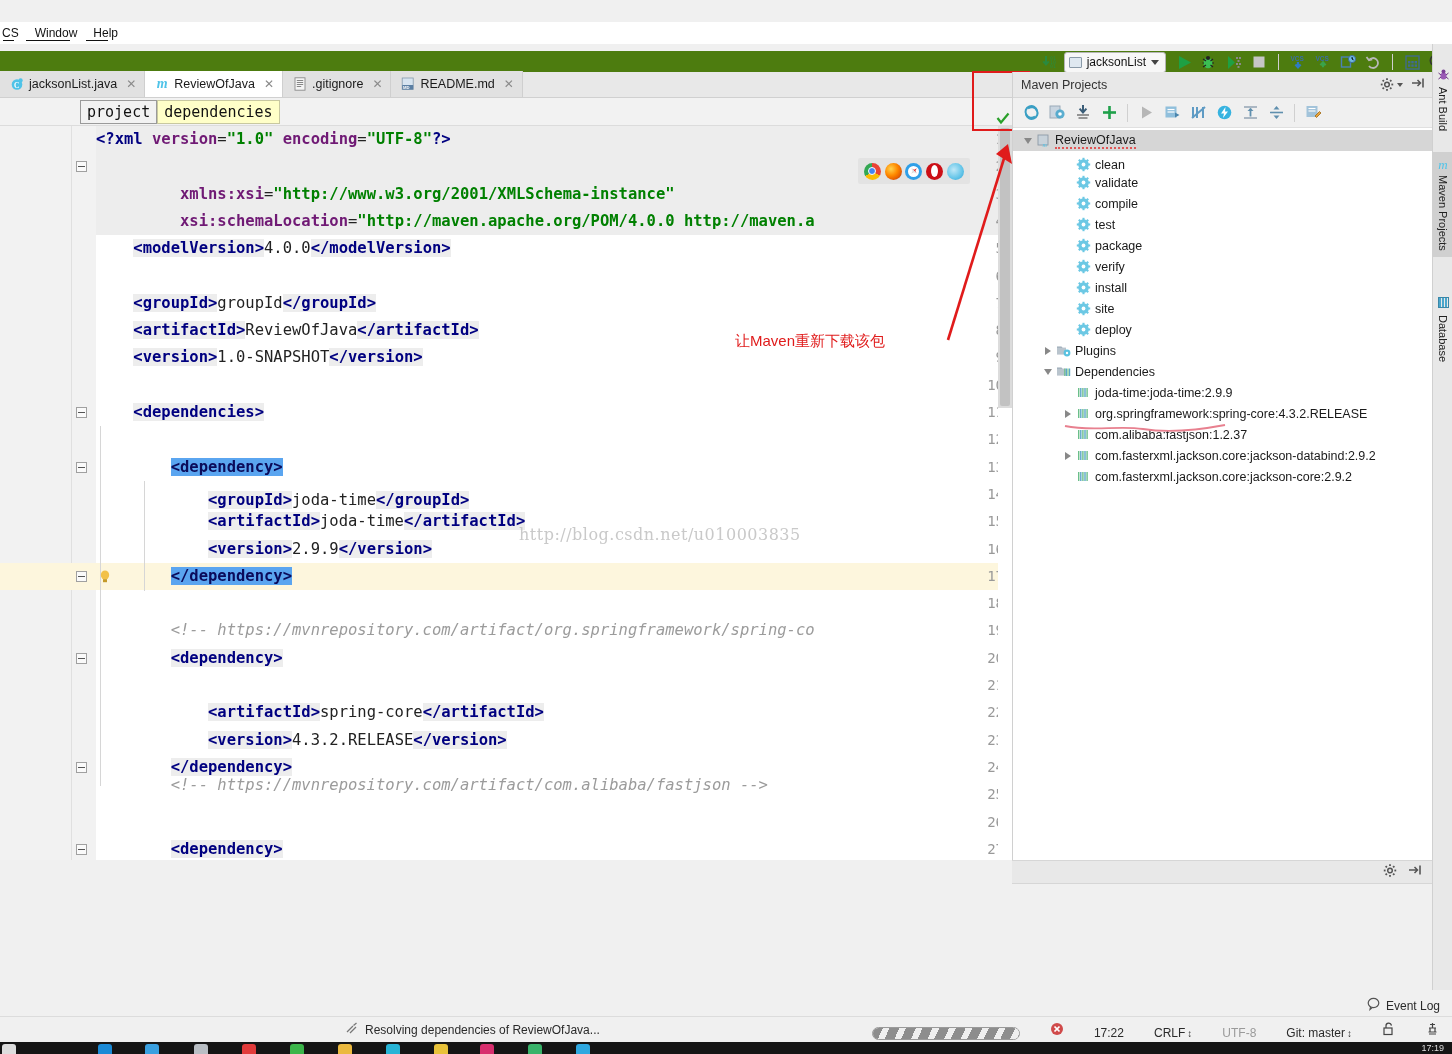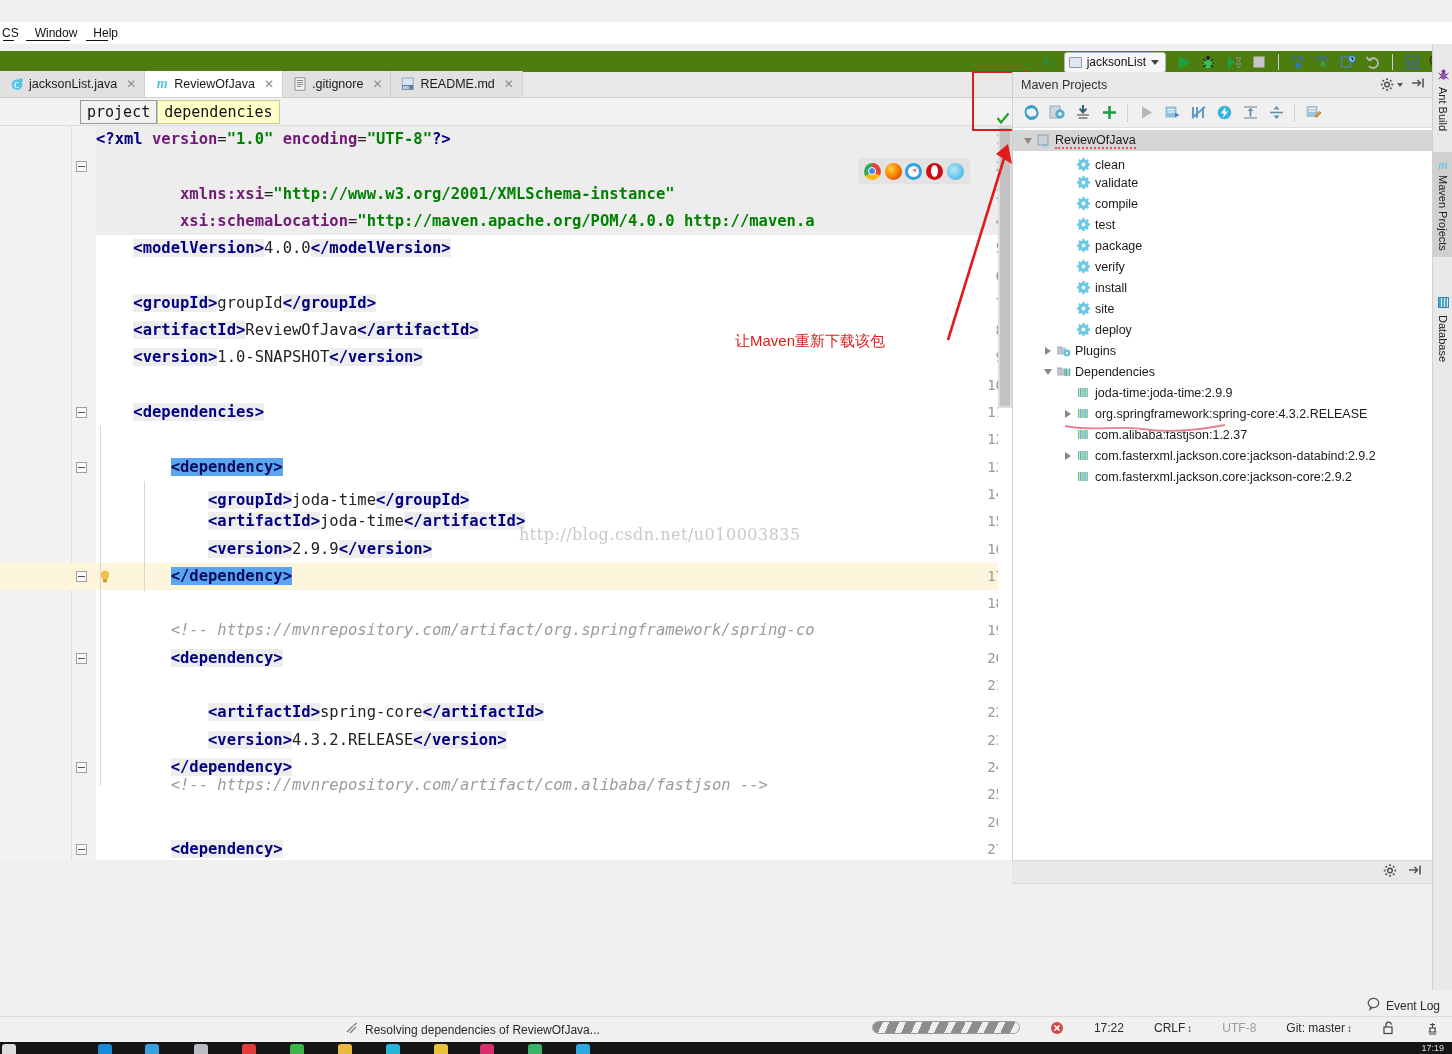--- a/index.html
+++ b/index.html
@@ -1097,21 +1097,21 @@
           <g stroke="#777" stroke-width="1.3">
             <line x1="2" y1="11" x2="8" y2="5"></line>
             <line x1="5" y1="12" x2="11" y2="6"></line>
             <line x1="8.5" y1="4.5" x2="11.5" y2="2"></line>
           </g>
         </svg>
     </span>
     <span class="sb-text">Resolving dependencies of ReviewOfJava...</span>
   </div>
 
-  <div style="position:absolute; right:12px; top:1021px; display:flex; align-items:flex-start; gap:30px;">
+  <div style="position:absolute; right:12px; top:1021px; display:flex; align-items:flex-end; gap:30px;">
     <div class="progbar">
         <div class="stripes"></div>
       </div>
     <span>
       <svg width="14" height="14" viewBox="0 0 14 14">
           <circle cx="7" cy="7" r="6" fill="#d04a4a"></circle>
           <g stroke="#fff" stroke-width="1.7">
             <line x1="4.5" y1="4.5" x2="9.5" y2="9.5"></line>
             <line x1="9.5" y1="4.5" x2="4.5" y2="9.5"></line>
           </g>

